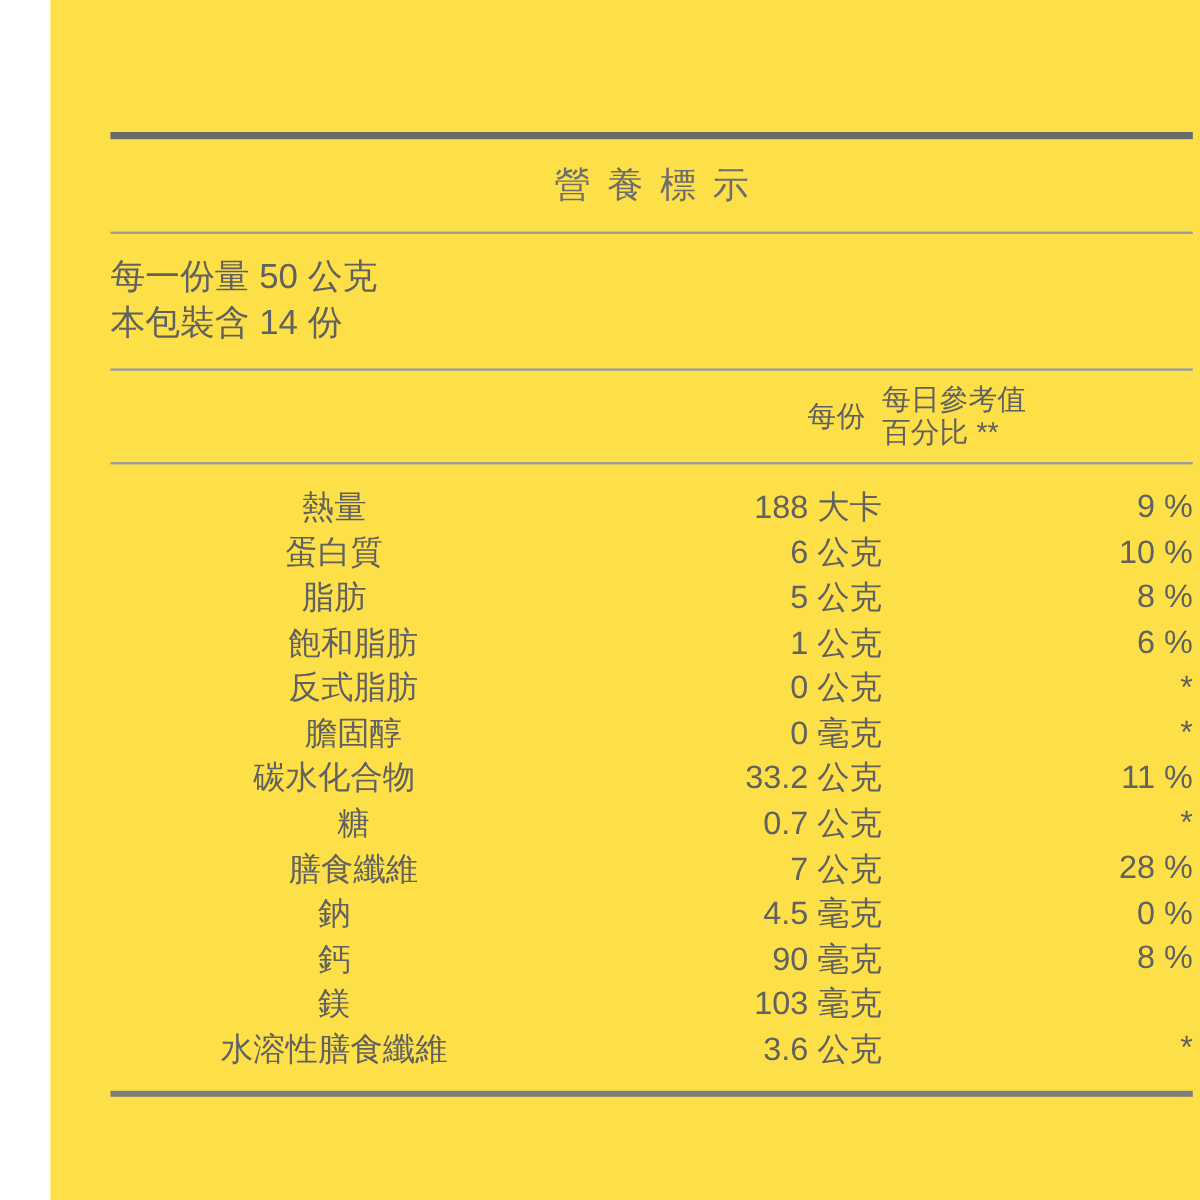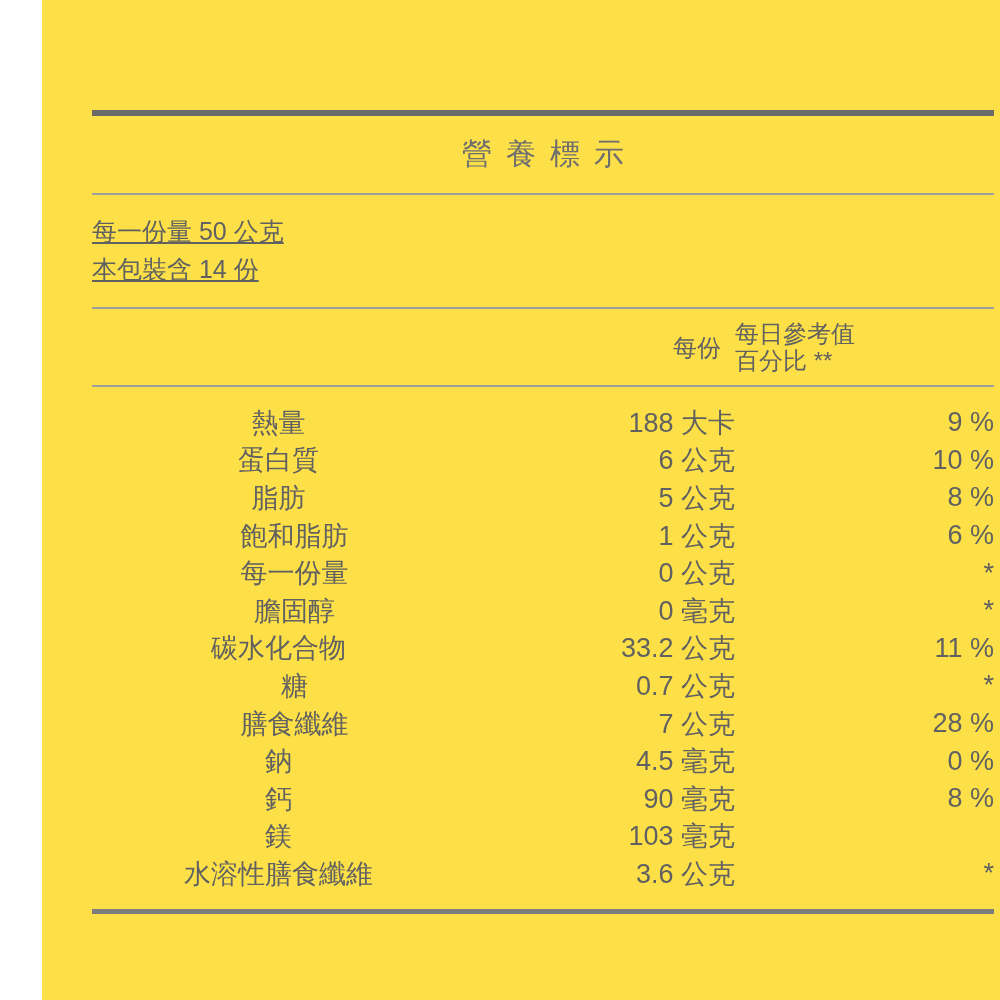--- a/index.html
+++ b/index.html
@@ -25,21 +25,21 @@
   .rule{height:2px;background:var(--rule);}
   .title-wrap{
     height:77px;display:flex;align-items:center;justify-content:center;
   }
   .title{
     font-size:30px;letter-spacing:14px;margin-right:-14px;
     color:#6e6e6e;font-weight:400;
   }
   .serving-block{
     padding:17px 0 19px 0;
-    font-size:25px;line-height:38px;color:var(--text);text-decoration:underline;
+    font-size:29px;line-height:38px;color:var(--text);
   }
   .grid{
     display:grid;
     grid-template-columns:373px 270px 259px;
   }
   .header{
     height:76px;
     align-items:center;
     font-size:24px;line-height:27px;
   }
@@ -110,21 +110,21 @@
     <span class="cell dv">8 %</span>
   </div>
 
   <div class="grid row indent">
     <span class="cell name">飽和脂肪</span>
     <span class="cell amount">1 公克</span>
     <span class="cell dv">6 %</span>
   </div>
 
   <div class="grid row indent">
-    <span class="cell name">每一份量</span>
+    <span class="cell name">反式脂肪</span>
     <span class="cell amount">0 公克</span>
     <span class="cell dv">*</span>
   </div>
 
   <div class="grid row indent">
     <span class="cell name">膽固醇</span>
     <span class="cell amount">0 毫克</span>
     <span class="cell dv">*</span>
   </div>
 

